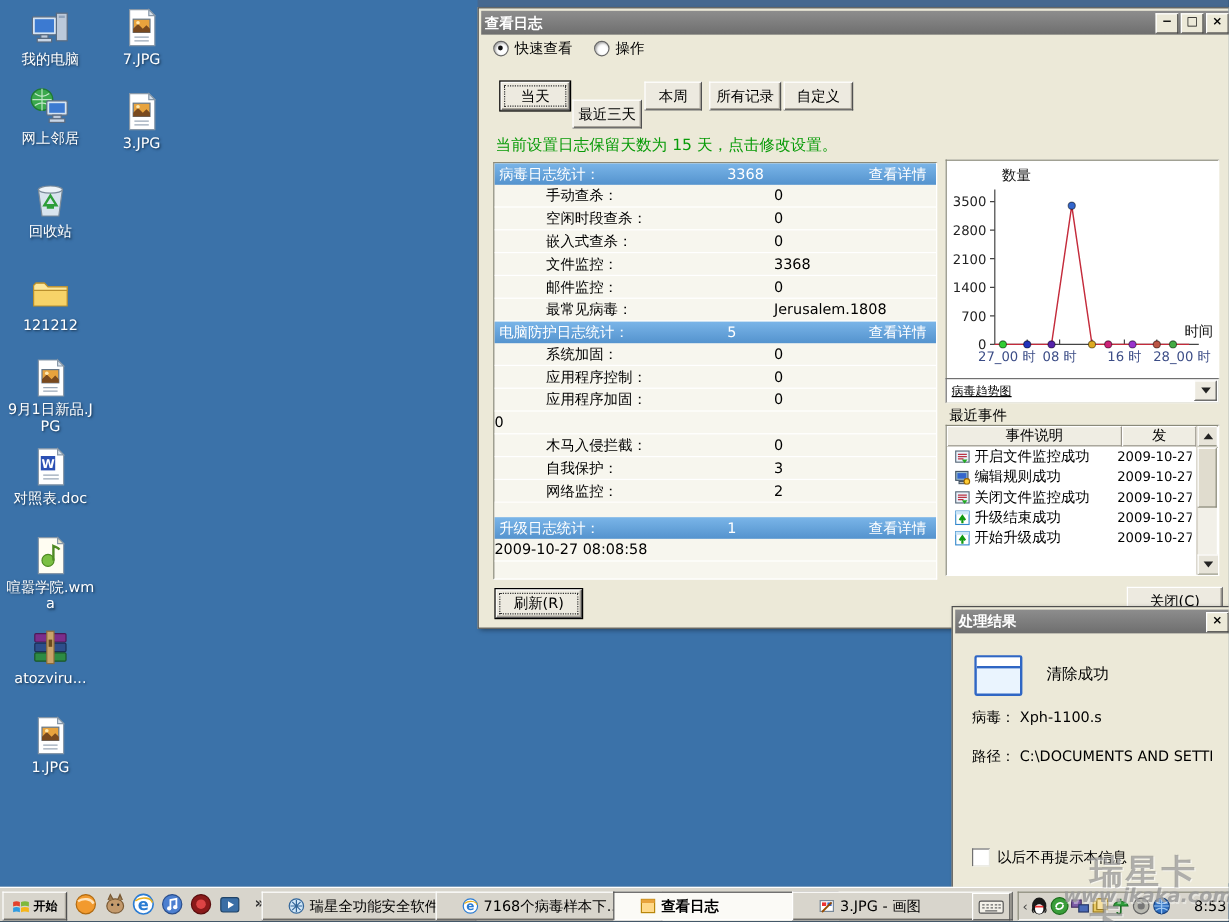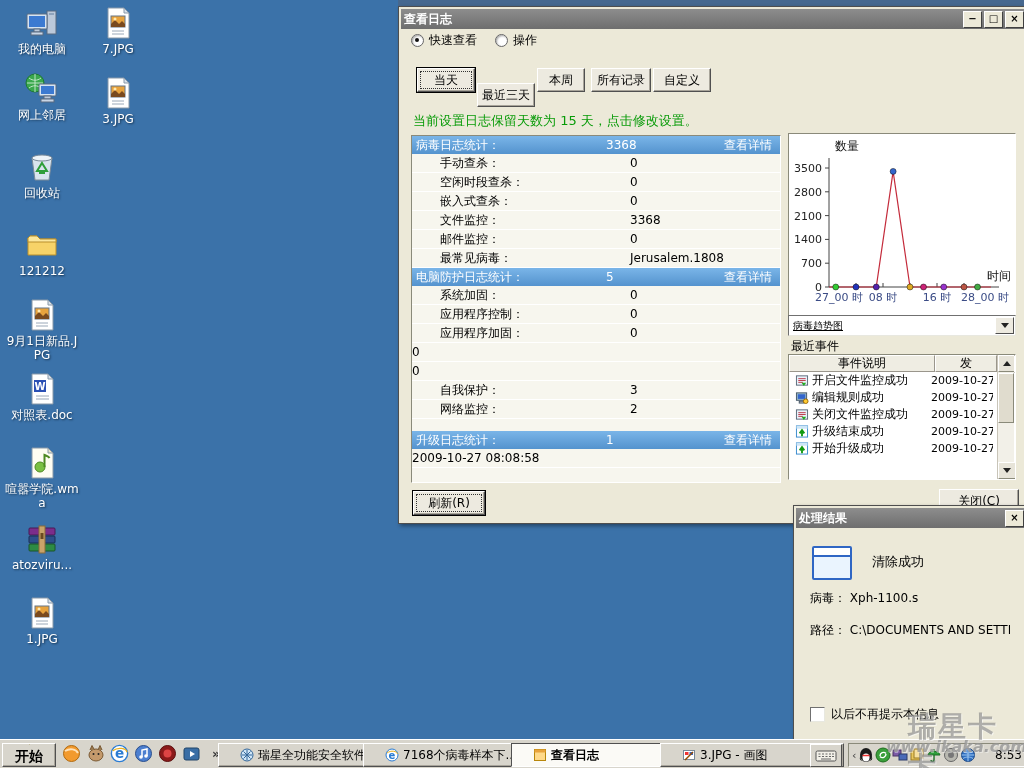--- a/index.html
+++ b/index.html
@@ -31,21 +31,21 @@
   .radio.checked .rdot::after{content:'';position:absolute;left:3px;top:3px;width:4px;height:4px;border-radius:50%;background:#111;}
 
   .notice{position:absolute;left:12px;top:83px;color:#089B08;font-size:13px;}
 
   .stats{position:absolute;left:10px;top:106px;width:368px;height:346px;background:#F7F6EE;
          border:1px solid;border-color:#8A8A7A #fff #fff #8A8A7A;overflow:hidden;}
   .srow{display:flex;align-items:center;height:18px;font-size:12px;border-bottom:1px solid #fff;}
   .srow.header{background:linear-gradient(#7AB5E8,#5493CE);color:#fff;border-bottom:none;}
   .srow.spacer{height:12px;border-bottom:none;background:#F7F6EE;}
   .srow .lbl{flex:0 0 190px;padding-left:4px;white-space:nowrap;overflow:hidden;}
-  .srow.detail .lbl{padding-left:28px;}
+  .srow.detail .lbl{padding-left:43px;}
   .srow .val{flex:1;white-space:nowrap;}
   .srow .link{padding-right:8px;cursor:pointer;}
 
   .chart-box{position:absolute;left:387px;top:104px;width:226px;height:181px;background:#fff;
              border:1px solid;border-color:#8A8A7A #fff #fff #8A8A7A;}
   .combo{position:absolute;left:387px;top:286px;width:226px;height:19px;background:#fff;
          border:1px solid;border-color:#707070 #E8E8E0 #E8E8E0 #707070;display:flex;align-items:center;}
   .combo .cv{flex:1;padding-left:4px;font-size:10px;white-space:nowrap;text-decoration:underline;}
   .combo .cbtn{width:17px;height:15px;margin-right:1px;background:#EDEAE0;border:1px solid;border-color:#fff #505050 #505050 #fff;
                display:flex;align-items:center;justify-content:center;cursor:pointer;}
@@ -81,21 +81,21 @@
   .res-icon{position:absolute;left:16px;top:18px;width:36px;height:30px;border:2px solid #2F66C4;background:#EAF4FE;border-radius:2px;}
   .res-icon::before{content:'';position:absolute;left:0;top:0;right:0;height:7px;background:#fff;border-bottom:2px solid #2F66C4;}
   .res-status{position:absolute;left:76px;top:25px;font-size:13px;}
   .res-row{position:absolute;left:14px;white-space:nowrap;overflow:hidden;}
   .cb-row{position:absolute;left:14px;top:178px;display:flex;align-items:center;gap:6px;cursor:pointer;}
   .cbox{width:13px;height:13px;background:#fff;border:1px solid;border-color:#707070 #E8E8E0 #E8E8E0 #707070;flex:0 0 auto;}
 
   
   #taskbar{position:absolute;left:0;bottom:0;width:1024px;height:28px;background:#D8D5CC;border-top:1px solid #fff;z-index:30;}
   .start{position:absolute;left:2px;top:3px;width:52px;height:22px;background:#D8D5CC;border:1px solid;border-color:#fff #505050 #505050 #fff;
-         box-shadow:inset -1px -1px 0 #A8A49A;display:flex;align-items:center;justify-content:center;gap:3px;font-weight:bold;font-size:14px;cursor:pointer;flex-direction:column;}
+         box-shadow:inset -1px -1px 0 #A8A49A;display:flex;align-items:center;justify-content:center;gap:3px;font-weight:bold;font-size:10px;cursor:pointer;}
   .ql{position:absolute;left:62px;top:4px;display:flex;gap:5px;align-items:center;}
   .qicon{width:19px;height:19px;cursor:pointer;}
   .qicon svg{width:19px;height:19px;display:block;}
   .chev{font-size:13px;font-weight:bold;color:#333;margin-left:6px;cursor:pointer;}
   .task{position:absolute;top:3px;height:22px;background:#D8D5CC;border:1px solid;border-color:#fff #505050 #505050 #fff;
         box-shadow:inset -1px -1px 0 #A8A49A;display:flex;align-items:center;gap:4px;padding:0 21px;font-size:12px;
         overflow:hidden;white-space:nowrap;cursor:pointer;}
   .task.active{background:#FBFAF6;border-color:#505050 #fff #fff #505050;box-shadow:none;font-weight:bold;}
   .task svg{width:14px;height:14px;flex:0 0 auto;}
   .kbd-btn{position:absolute;left:810px;top:4px;width:30px;height:21px;display:flex;align-items:center;justify-content:center;
@@ -323,20 +323,21 @@
             <span class="val">0</span>
           </div>
           <div class="srow detail">
             <span class="lbl">应用程序加固：</span>
             <span class="val">0</span>
           </div>
           <div class="srow detail">
             <span class="val">0</span>
           </div>
           <div class="srow detail">
+            <span class="lbl">木马入侵拦截：</span>
             <span class="val">0</span>
           </div>
           <div class="srow detail">
             <span class="lbl">自我保护：</span>
             <span class="val">3</span>
           </div>
           <div class="srow detail">
             <span class="lbl">网络监控：</span>
             <span class="val">2</span>
           </div>

